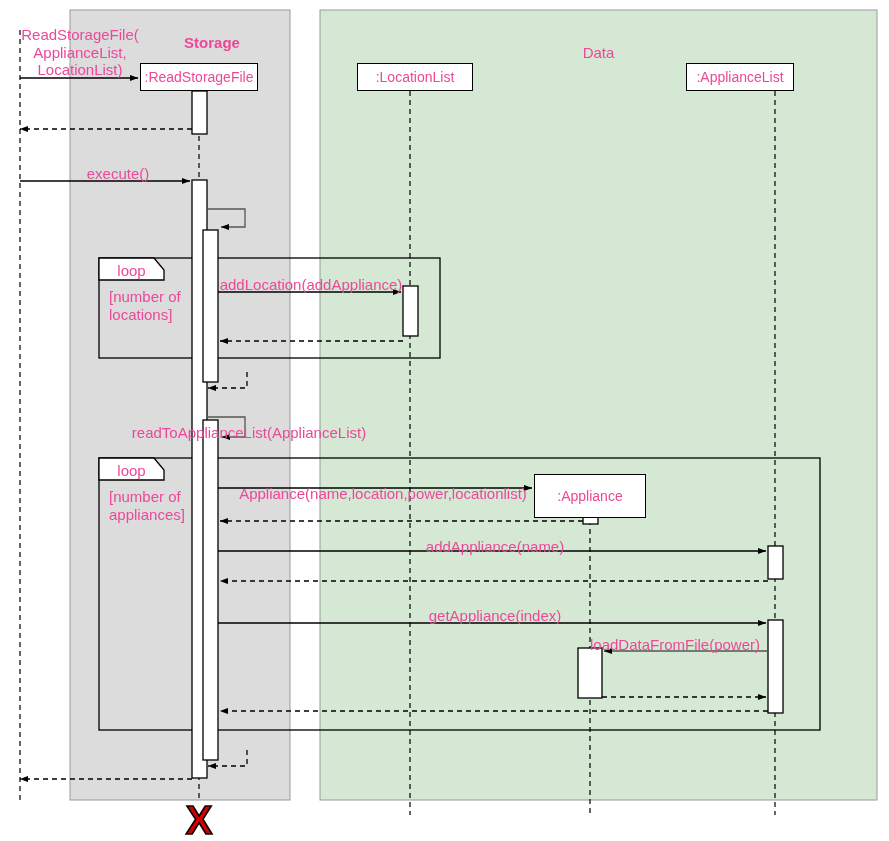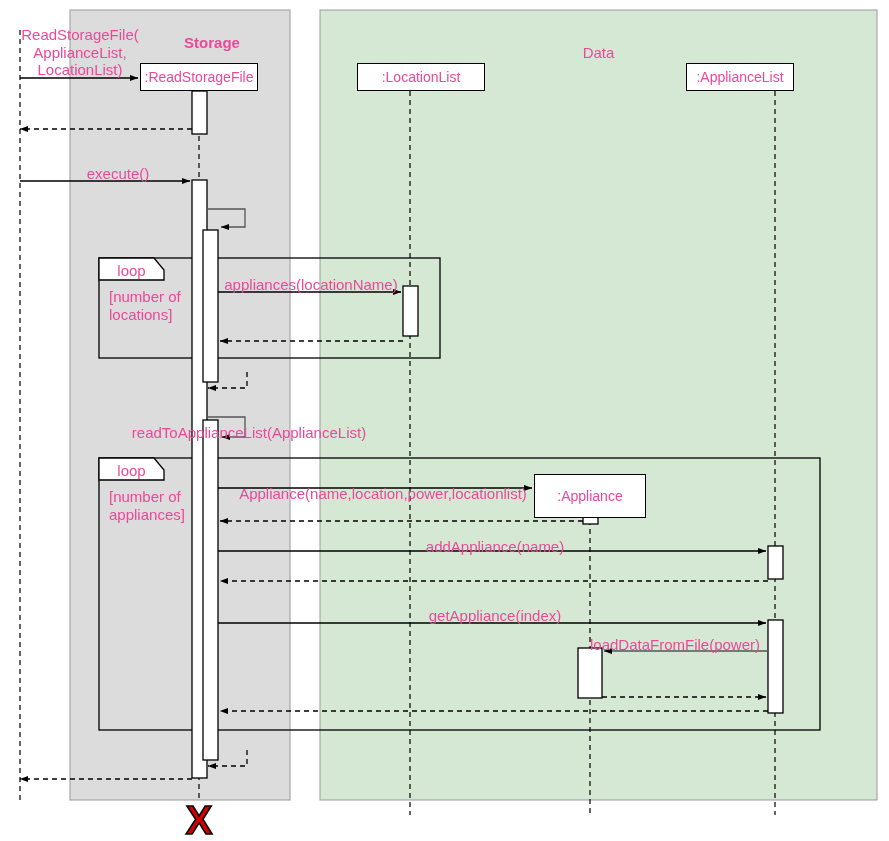--- a/index.html
+++ b/index.html
@@ -75,34 +75,34 @@
         <line x1="768" y1="711" x2="220" y2="711" stroke="#000000" stroke-width="1.3" marker-end="url(#ah)" stroke-dasharray="5,4"></line>
         <path d="M247,750 L247,750 L247,766 L208,766" fill="none" stroke="#000" stroke-width="1.3" marker-end="url(#ah)" stroke-dasharray="5,4"></path>
         <line x1="192" y1="779" x2="20" y2="779" stroke="#000000" stroke-width="1.3" marker-end="url(#ah)" stroke-dasharray="5,4"></line>
       </g>
   </svg>
 
   <div id="overlay">
       <div class="lbl ctr bold" style="left: 180px; top: 34px; text-align: center; margin-left: 32px;">Storage</div>
       <div class="lbl ctr" style="left: 598.5px; top: 44px; text-align: center;">Data</div>
       <div class="box" style="left: 140px; top: 63px; width: 118px; height: 28px;">:ReadStorageFile</div>
-      <div class="box" style="left: 357px; top: 63px; width: 128px; height: 28px;">:LocationList</div>
+      <div class="box" style="left: 357px; top: 63px; width: 116px; height: 28px;">:LocationList</div>
       <div class="box" style="left: 686px; top: 63px; width: 108px; height: 28px;">:ApplianceList</div>
       <div class="box" style="left: 534px; top: 474px; width: 112px; height: 44px;">:Appliance</div>
       <div class="lbl ctr" style="left: 131.5px; top: 262px; text-align: center;">loop</div>
       <div class="lbl" style="left: 109px; top: 288px;">[number of
 locations]</div>
       <div class="lbl ctr" style="left: 131.5px; top: 462px; text-align: center;">loop</div>
       <div class="lbl" style="left: 109px; top: 488px;">[number of
 appliances]</div>
       <div class="lbl ctr" style="left: 80px; top: 26px; text-align: center;">ReadStorageFile(
 ApplianceList,
 LocationList)</div>
       <div class="lbl ctr" style="left: 118px; top: 165px; text-align: center;">execute()</div>
-      <div class="lbl ctr" style="left: 311px; top: 276px; text-align: center;">appliances(locationName)</div>
+      <div class="lbl ctr" style="left: 311px; top: 276px; text-align: center;">addLocation(addAppliance)</div>
       <div class="lbl ctr" style="left: 249px; top: 424px; text-align: left;">readToApplianceList(ApplianceList)</div>
       <div class="lbl ctr" style="left: 383px; top: 471px; text-align: center; margin-top: 14px;">Appliance(name,location,power,locationlist)</div>
       <div class="lbl ctr" style="left: 495px; top: 538px; text-align: center;">addAppliance(name)</div>
       <div class="lbl ctr" style="left: 495px; top: 607px; text-align: right;">getAppliance(index)</div>
       <div class="lbl ctr" style="left: 675px; top: 636px; text-align: center;">loadDataFromFile(power)</div>
       <div class="xmark" style="left: 199px; top: 800px;">X</div>
     </div>
 </div>
 
 </body></html>

